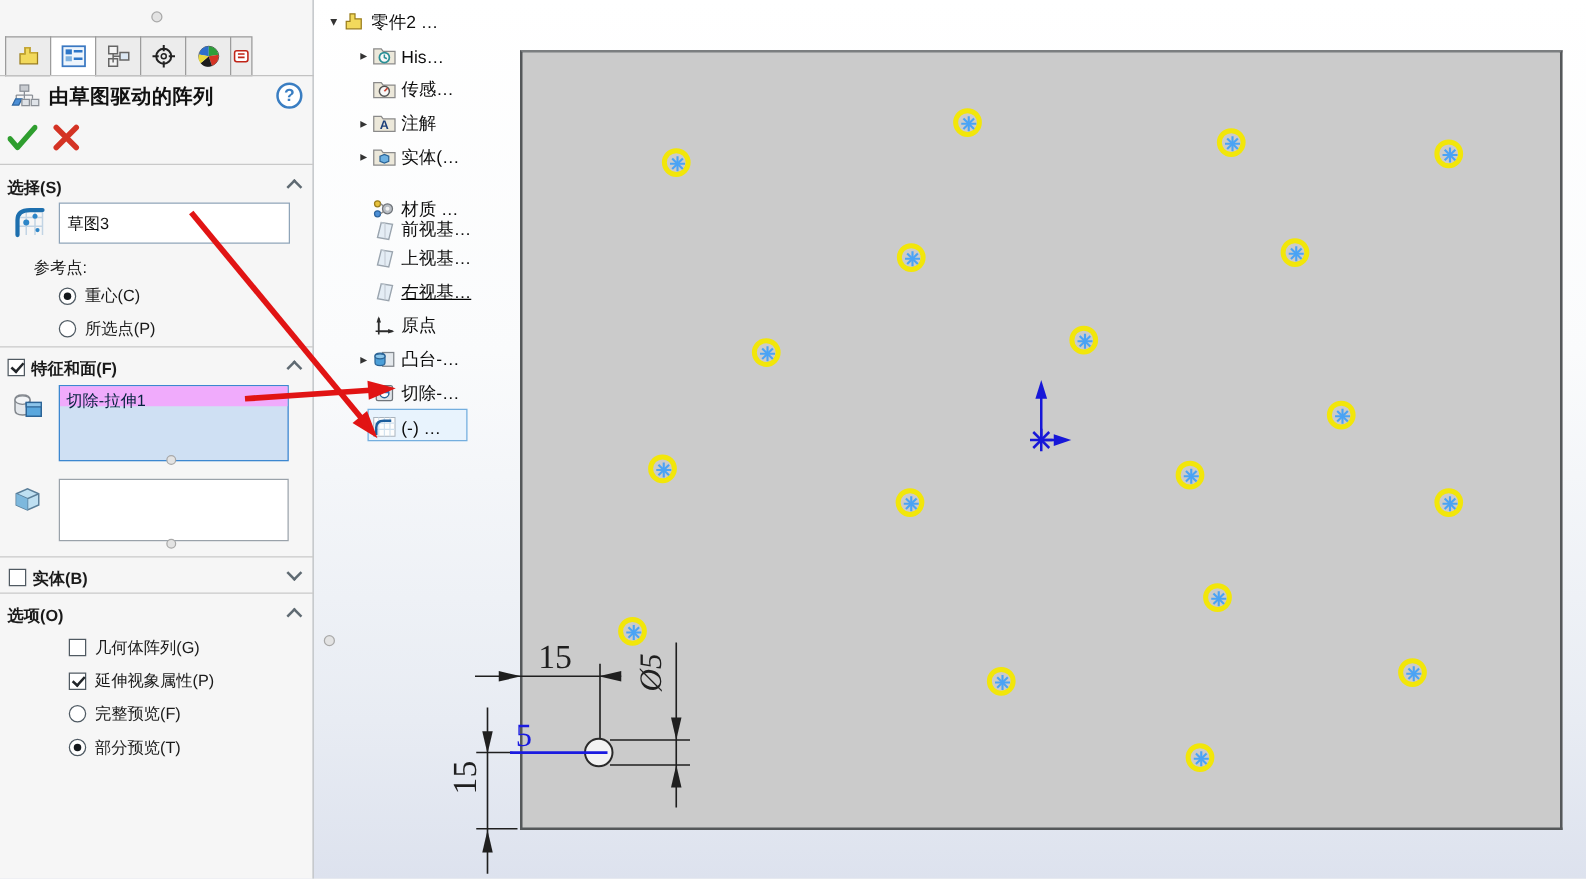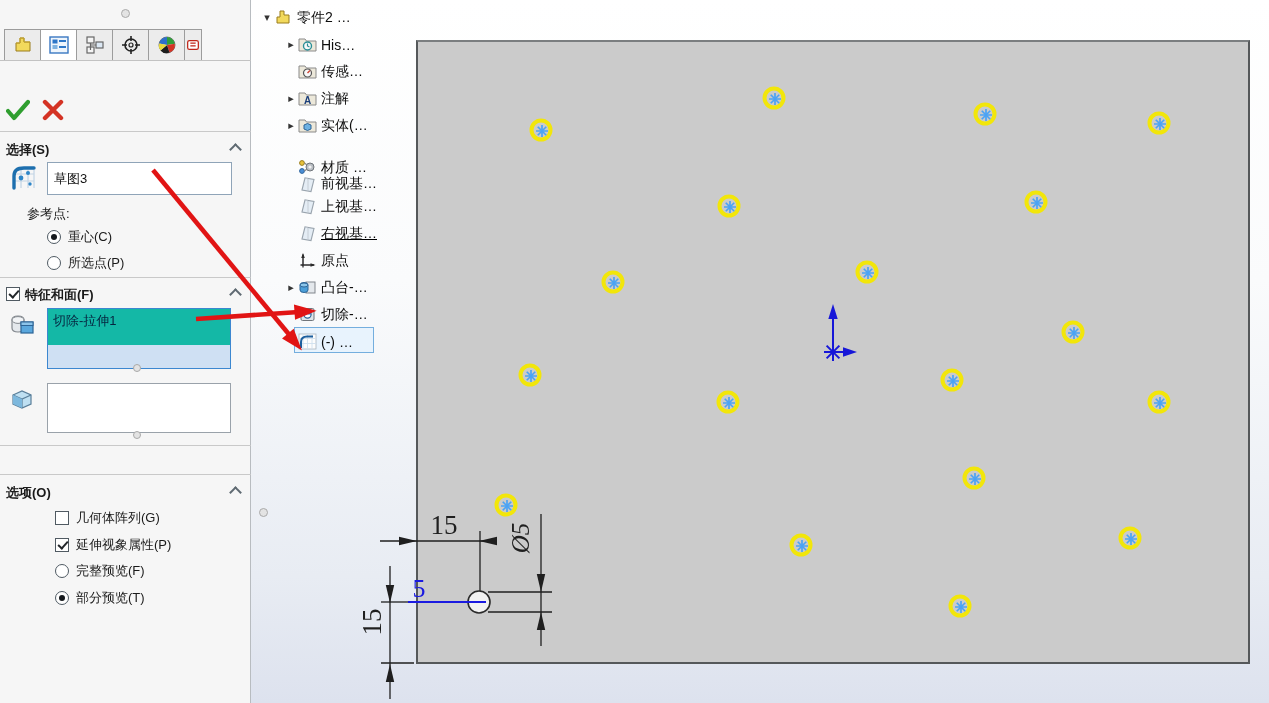--- a/index.html
+++ b/index.html
@@ -33,21 +33,21 @@
   .chev.up { transform:rotate(-135deg); }
   .chev.down { transform:rotate(45deg); top:2px; }
   .plabel { font-size:13px; color:#1a1a1a; }
   .checkbox { position:relative; display:inline-block; width:14px; height:14px; background:#fff; border:1px solid #505a62; }
   .checkbox.checked::after { content:""; position:absolute; left:2px; top:2px; width:8px; height:4px; border-left:2px solid #22262a; border-bottom:2px solid #22262a; transform:rotate(-48deg); }
   .radio { position:relative; display:inline-block; width:14px; height:14px; background:#fff; border:1px solid #4f5a63; border-radius:50%; }
   .radio.selected::after { content:""; position:absolute; left:3px; top:3px; width:6px; height:6px; border-radius:50%; background:#14181c; }
   .optrow { position:absolute; display:flex; align-items:center; gap:7px; }
   #sketch-input { position:absolute; left:47px; top:162px; width:185px; height:33px; background:#fff; border:1px solid #8fa4b8; font-size:13px; color:#111; padding:0 6px; font-family:"Liberation Sans",sans-serif; }
   #feat-list { position:absolute; left:47px; top:308px; width:184px; height:61px; background:#cfe0f3; border:1px solid #3c87d0; }
-  #feat-list .row.sel { height:36px; background:#14b8a6; color:#06243f; font-size:13px; line-height:24px; padding-left:5px; }
+  #feat-list .row.sel { height:16px; background:#f0abfc; color:#06243f; font-size:13px; line-height:24px; padding-left:5px; }
   #body-list { position:absolute; left:47px; top:383px; width:184px; height:50px; background:#ffffff; border:1px solid #9aa2aa; }
 
   
   #tree { position:absolute; left:258px; top:0; width:165px; height:370px; z-index:5; }
   .trow { position:absolute; height:27px; display:flex; align-items:center; }
   .texp { width:14px; font-size:11px; color:#333; text-align:center; flex:none; }
   .ticon { width:20px; height:18px; flex:none; margin-right:3px; display:flex; align-items:center; }
   .tlabel { font-size:14px; color:#0d0d0d; white-space:nowrap; }
   .tsel { display:flex; align-items:center; position:relative; z-index:3; }
 </style>
@@ -396,20 +396,31 @@
       </div>
       <div class="tab">
         <svg width="18" height="20" viewBox="0 0 18 20">
           <rect x="3" y="5" width="12" height="10" rx="2" fill="#fff" stroke="#c02418" stroke-width="1.4"></rect>
           <path d="M6 8 L12 8 M6 11 L12 11" stroke="#c02418" stroke-width="1.4"></path>
         </svg>
       </div>
     </div>
     <div id="tabline"></div>
 
+    <div id="pm-header">
+      <svg width="24" height="22" viewBox="0 0 24 22">
+        <rect x="8" y="2" width="7" height="5" fill="#c9ccd1" stroke="#8a8f96" stroke-width="1"></rect>
+        <path d="M11.5 7 L11.5 10 M5 10 L18 10 M5 10 L5 13 M18 10 L18 13 M11.5 10 L11.5 13" stroke="#8a8f96" stroke-width="1" fill="none"></path>
+        <path d="M2 18 L4.5 13 L9.5 13 L7 18 Z" fill="#4c8fd6" stroke="#2c649e" stroke-width="1"></path>
+        <rect x="9.5" y="13.5" width="6" height="5" fill="#dfe3e8" stroke="#8a8f96" stroke-width="1"></rect>
+        <rect x="17" y="13.5" width="6" height="5" fill="#dfe3e8" stroke="#8a8f96" stroke-width="1"></rect>
+      </svg>
+      <span id="pm-title">由草图驱动的阵列</span>
+      <span id="help-btn">?</span>
+    </div>
 
     <div id="okrow">
       <svg width="24" height="22" viewBox="0 0 24 22">
         <path d="M2 12 L8 19 L22 3" fill="none" stroke="#2f9e2f" stroke-width="4.2" stroke-linecap="round" stroke-linejoin="round"></path>
       </svg>
       <svg width="22" height="22" viewBox="0 0 22 22">
         <path d="M3 3 L19 19 M19 3 L3 19" fill="none" stroke="#d43324" stroke-width="4.4" stroke-linecap="round"></path>
       </svg>
     </div>
 
@@ -458,20 +469,25 @@
     <svg style="position:absolute;left:9px;top:387px" width="26" height="24" viewBox="0 0 26 24">
       <path d="M4 8 L13 4 L22 8 L22 17 L13 21 L4 17 Z" fill="#bfe0f2" stroke="#5a7f9a" stroke-width="1.2"></path>
       <path d="M4 8 L13 12 L22 8 M13 12 L13 21" fill="none" stroke="#5a7f9a" stroke-width="1.2"></path>
       <path d="M4 8 L13 12 L13 21 L4 17 Z" fill="#7db8dd"></path>
     </svg>
     <div id="body-list"></div>
     <div class="splitter-dot" style="left:133px;top:431px;width:8px;height:8px"></div>
 
     <div class="sep" style="top:445px"></div>
 
+    <div class="sec-head" style="top:452px">
+      <span class="checkbox" style="position:absolute;left:7px;top:3px"></span>
+      <span class="sec-label" style="position:absolute;left:26px;top:2px">实体(B)</span>
+      <span class="chev down"></span>
+    </div>
 
     <div class="sep" style="top:474px"></div>
 
     <div class="sec-head" style="top:482px">
       <span class="sec-label" style="position:absolute;left:6px;top:2px">选项(O)</span>
       <span class="chev up" style="top:6px"></span>
     </div>
     <div class="optrow" style="left:55px;top:509px">
       <span class="checkbox"></span>
       <span class="plabel">几何体阵列(G)</span>

